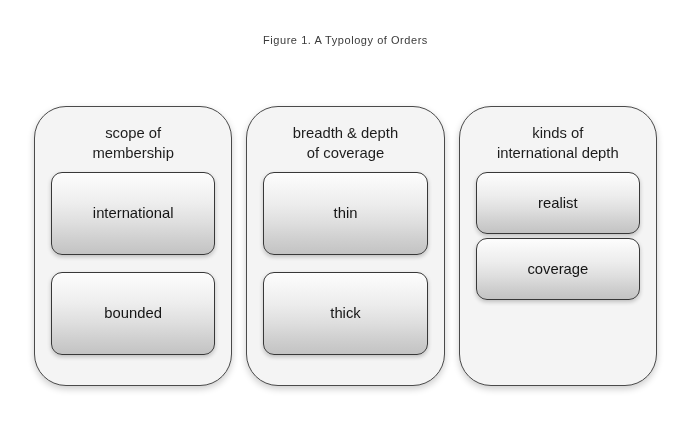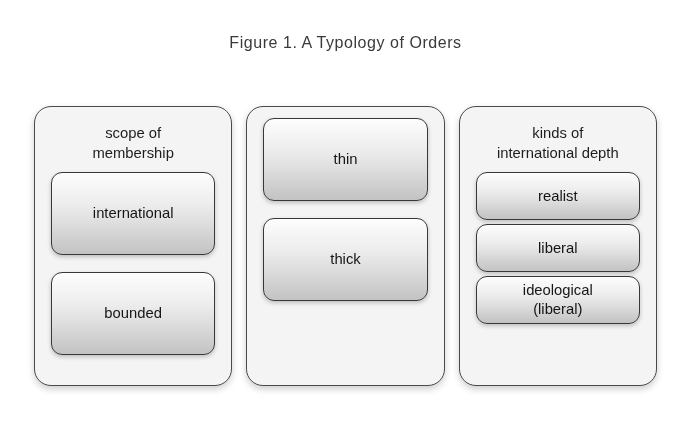--- a/index.html
+++ b/index.html
@@ -24,21 +24,21 @@
     height: 436px;
     background: #ffffff;
   }
 
   #figure-title {
     position: absolute;
     left: 0;
     top: 34px;
     width: 691px;
     text-align: center;
-    font-size: 16px;
+    font-size: 11px;
     letter-spacing: 0.55px;
     color: #3a3a3a;
     white-space: nowrap;
   }
 
   #columns {
     position: absolute;
     left: 34px;
     top: 106px;
     width: 623px;
@@ -47,21 +47,21 @@
     flex-direction: row;
     align-items: stretch;
     gap: 14px;
   }
 
   .column {
     position: relative;
     flex: 1 1 0;
     background: #f4f4f4;
     border: 1.1px solid #4a4a4a;
-    border-radius: 17px;
+    border-radius: 32px;
     box-shadow: 0 3px 7px rgba(0,0,0,0.20);
     box-sizing: border-box;
     display: flex;
     flex-direction: column;
     align-items: stretch;
     padding: 11px 16px 11px 16px;
   }
 
   .column-header {
     text-align: center;
@@ -83,21 +83,21 @@
 
   .column-items.two-items .item-box {
     height: 83px;
     margin-bottom: 17px;
   }
   .column-items.two-items .item-box:last-child {
     margin-bottom: 8px;
   }
 
   .column-items.three-items .item-box {
-    height: 48px;
+    height: 62px;
     margin-bottom: 4px;
     justify-content: center;
   }
   .column-items.three-items .item-box:last-child {
     margin-bottom: 0;
   }
 
   .item-box {
     position: relative;
     border: 1.1px solid #383838;
@@ -141,41 +141,39 @@
         <div class="item-box">
           <span class="item-label">international</span>
         </div>
         <div class="item-box">
           <span class="item-label">bounded</span>
         </div>
       </div>
     </div>
 
     <div class="column">
+      <div class="column-header">breadth &amp; depth
+of coverage</div>
       <div class="column-items two-items">
         <div class="item-box">
           <span class="item-label">thin</span>
         </div>
         <div class="item-box">
           <span class="item-label">thick</span>
         </div>
       </div>
     </div>
 
     <div class="column">
       <div class="column-header">kinds of
 international depth</div>
       <div class="column-items three-items">
         <div class="item-box">
           <span class="item-label">realist</span>
         </div>
         <div class="item-box">
-          <span class="item-label">liberal</span>
-        </div>
-        <div class="item-box">
-          <span class="item-label">ideological
-(liberal)</span>
+          <span class="item-label">coverage</span>
         </div>
       </div>
     </div>
 
   </div>
 </div>
 
 </body></html>

